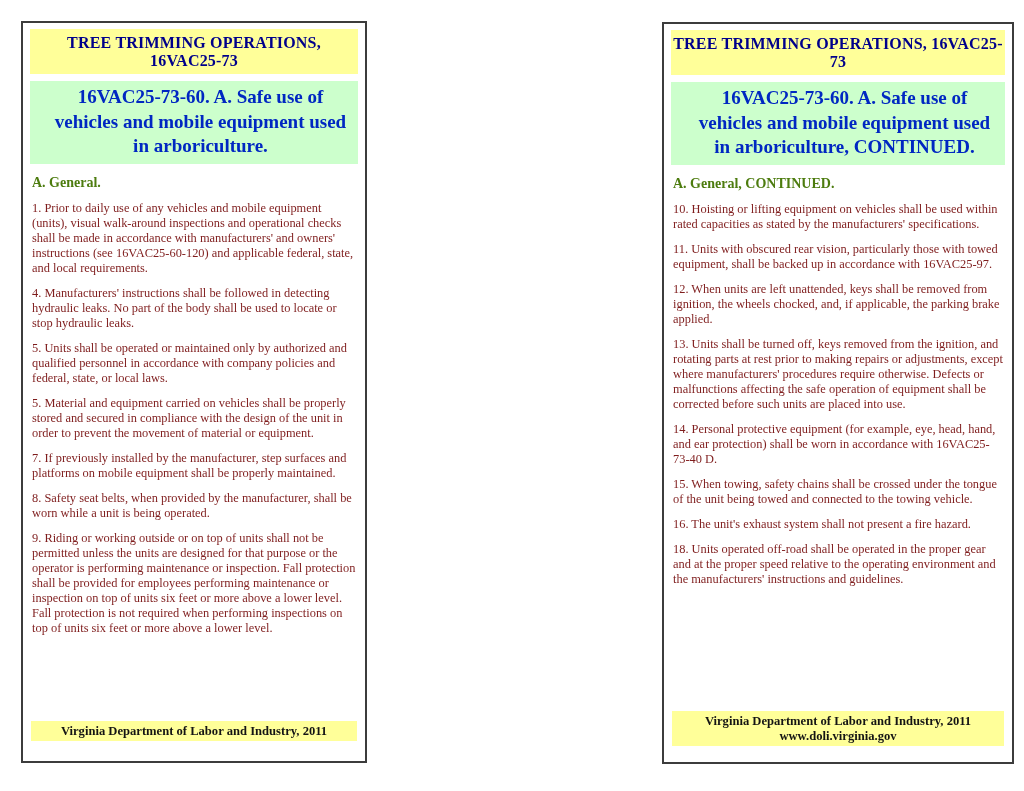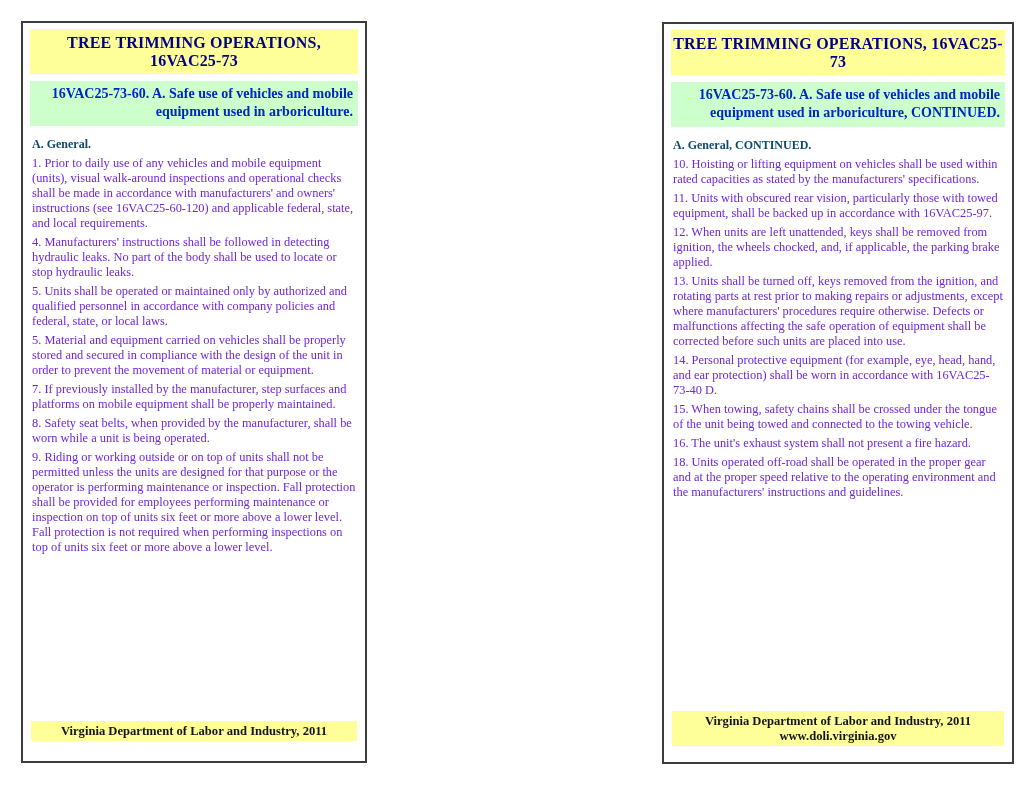--- a/index.html
+++ b/index.html
@@ -31,37 +31,37 @@
     font-weight: bold;
     font-size: 16px;
     text-align: center;
     padding: 5px 2px 4px 2px;
     letter-spacing: 0.2px;
   }
   .subtitle-band {
     background: var(--subheader_band_bg, #ccffcc);
     color: var(--subheader_text, #0027c2);
     font-weight: bold;
-    font-size: 14px;
+    font-size: 19px;
     line-height: 1.3;
-    text-align: right;
+    text-align: center;
     padding: 4px 5px 5px 18px;
     margin-top: 7px;
   }
   .section-heading {
     font-weight: bold;
-    font-size: 12px;
-    color: #0c4a6e;
+    font-size: 14px;
+    color: #4d7c0f;
     margin: 11px 1px 0 2px;
   }
   .item {
     font-size: 12.4px;
     line-height: 15px;
-    color: #6d28d9;
-    margin: 4px 1px 0 2px;
+    color: #7f1d1d;
+    margin: 10px 1px 0 2px;
   }
   .footer-band {
     position: absolute;
     left: 8px;
     right: 8px;
     background: var(--header_band_bg, #ffff99);
     color: var(--footer_text, #141414);
     font-weight: bold;
     font-size: 12.6px;
     line-height: 15px;

